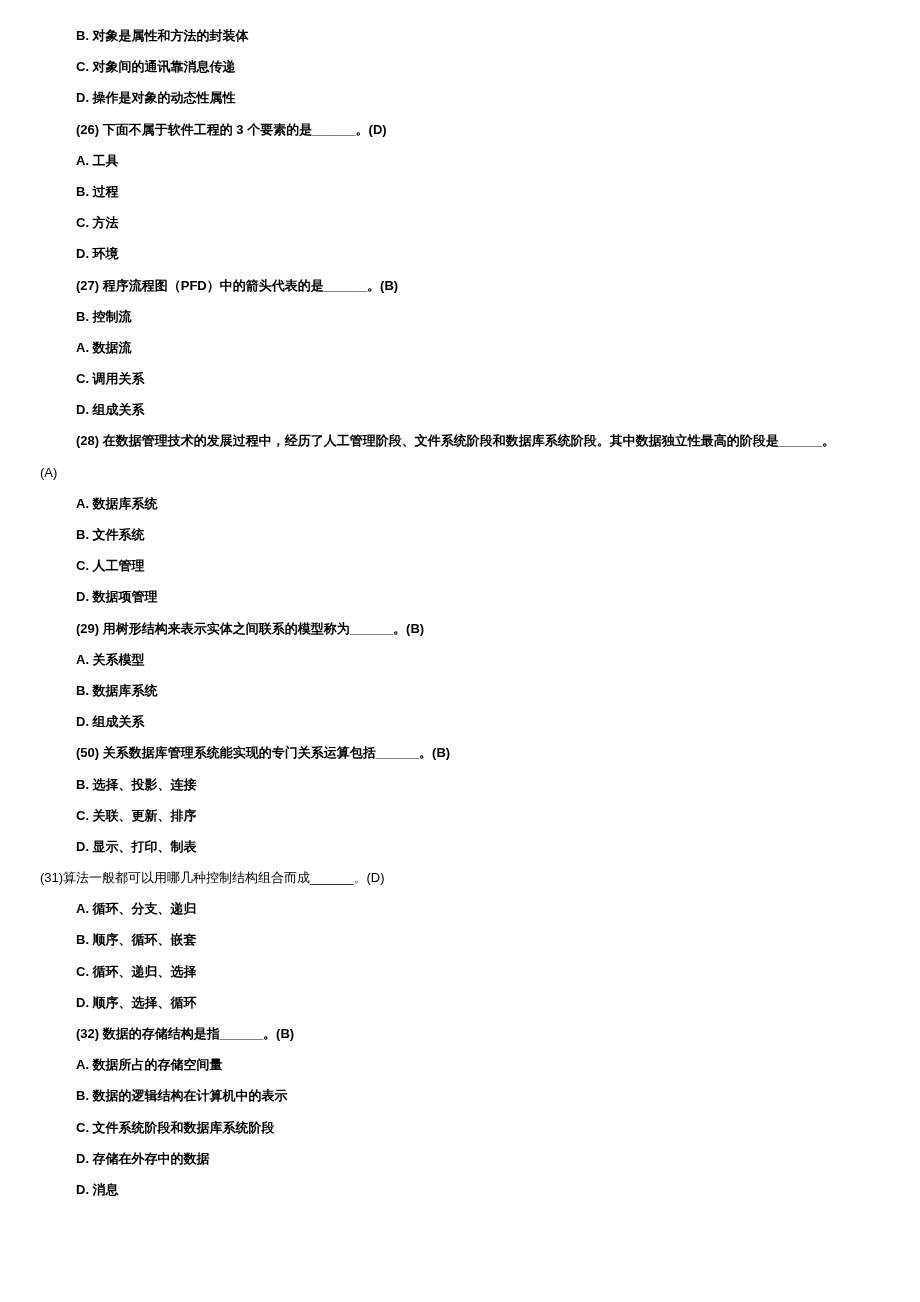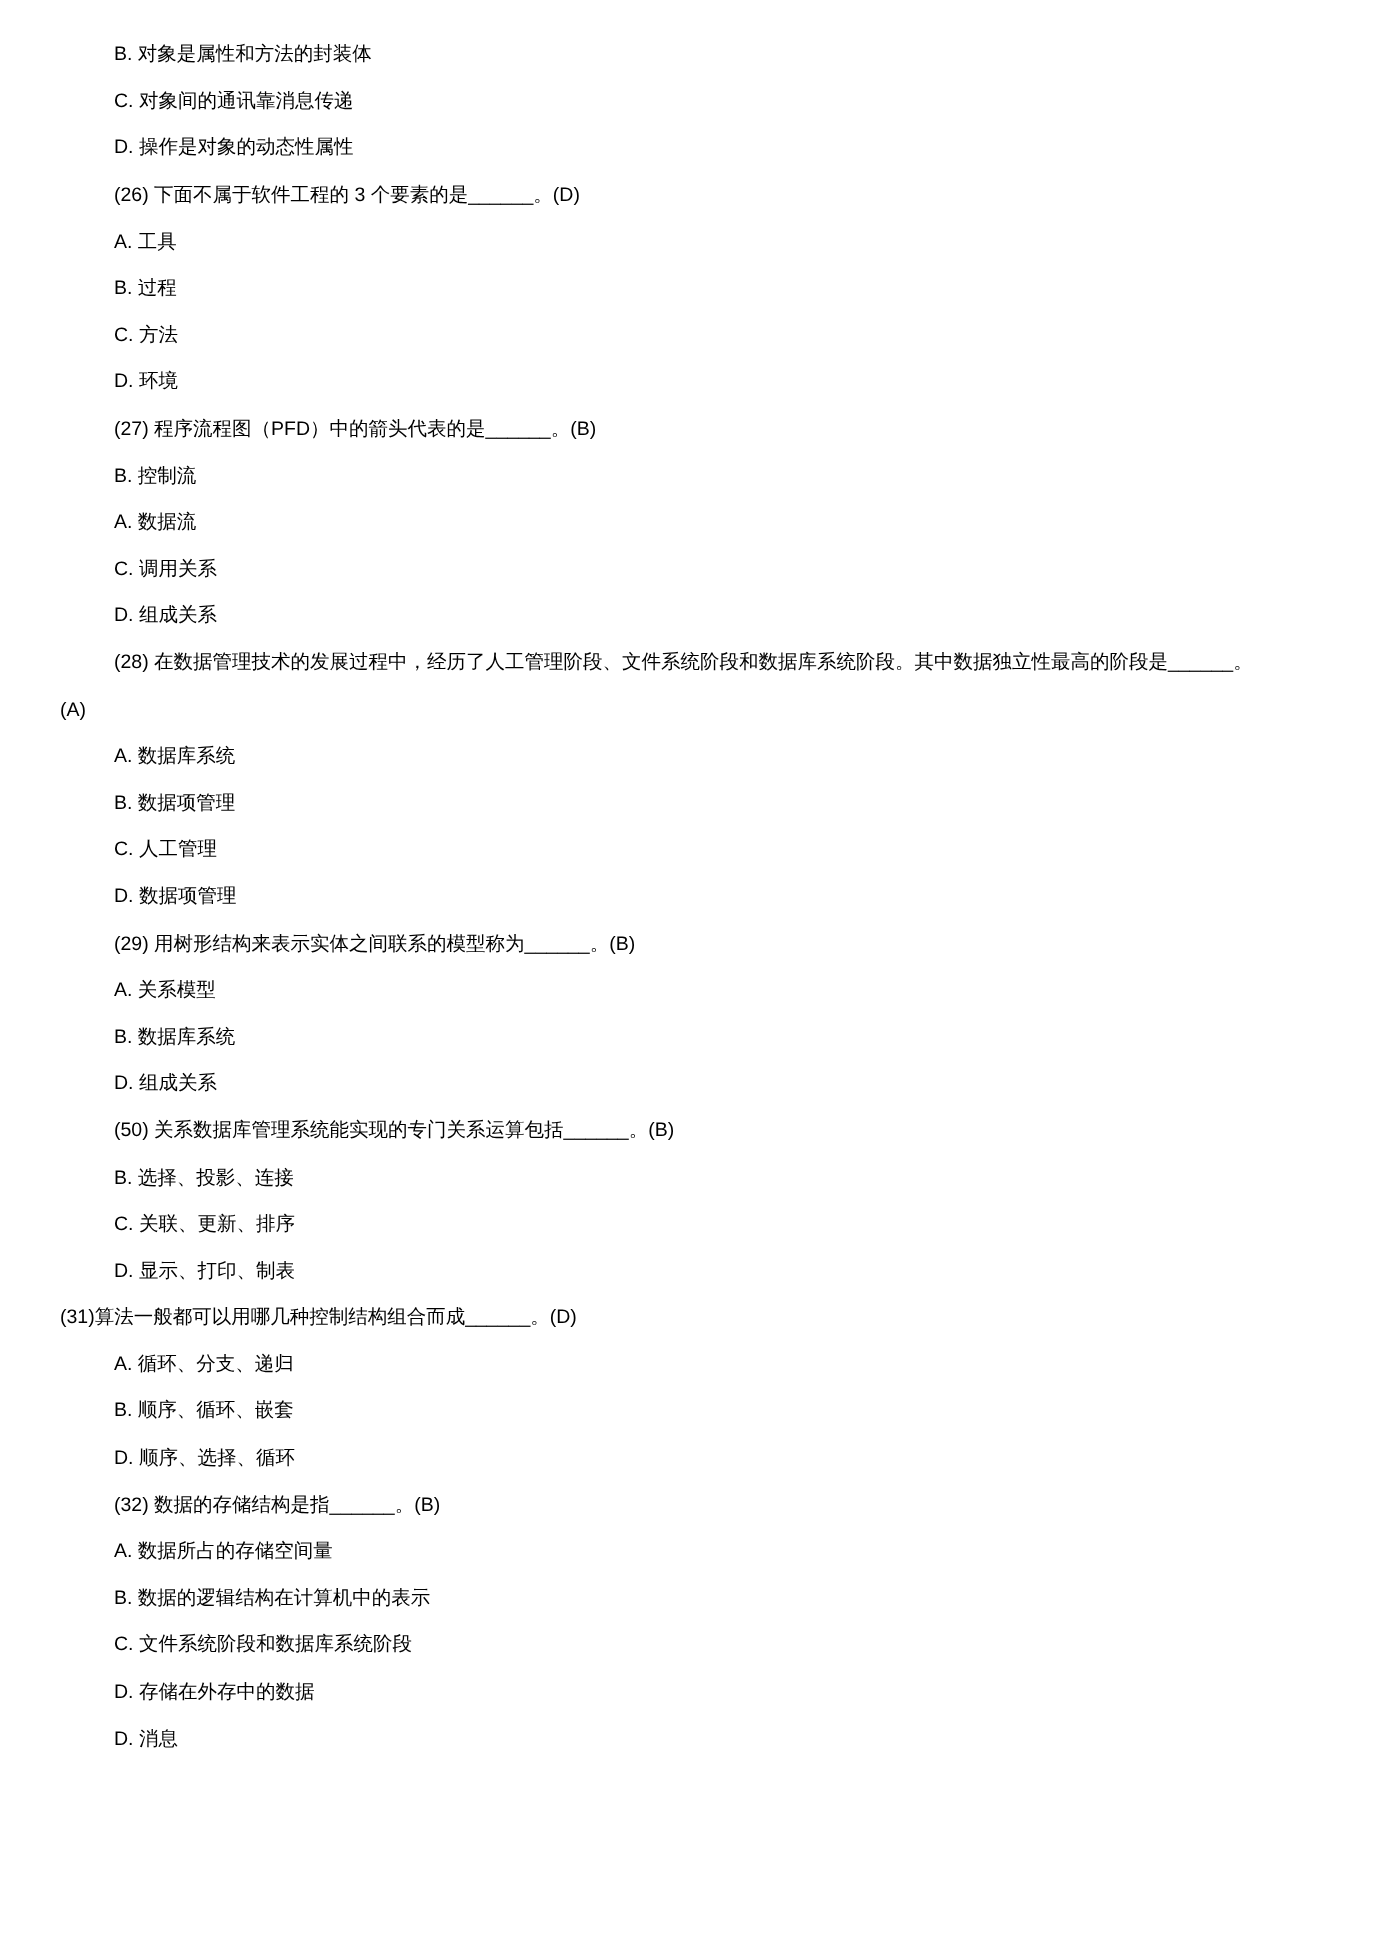--- a/index.html
+++ b/index.html
@@ -10,20 +10,21 @@
       margin: 0;
       padding: 20px 20px 20px 20px;
       background: #fff;
     }
     .line {
       margin: 0;
       padding: 0;
     }
     .indent {
       padding-left: 56px;
+      font-weight: bold;
     }
     .indent-small {
       padding-left: 20px;
     }
   </style>
 </head>
 <body>
 
 <div id="content">
     <p class="line indent">B. 对象是属性和方法的封装体</p>
@@ -35,34 +36,35 @@
     <p class="line indent">C. 方法</p>
     <p class="line indent">D. 环境</p>
     <p class="line indent">(27) 程序流程图（PFD）中的箭头代表的是______。(B)</p>
     <p class="line indent">B. 控制流</p>
     <p class="line indent">A. 数据流</p>
     <p class="line indent">C. 调用关系</p>
     <p class="line indent">D. 组成关系</p>
     <p class="line indent">(28) 在数据管理技术的发展过程中，经历了人工管理阶段、文件系统阶段和数据库系统阶段。其中数据独立性最高的阶段是______。</p>
     <p class="line indent-small">(A)</p>
     <p class="line indent">A. 数据库系统</p>
-    <p class="line indent">B. 数据项管理</p>
+    <p class="line indent">B. 文件系统</p>
     <p class="line indent">C. 人工管理</p>
     <p class="line indent">D. 数据项管理</p>
     <p class="line indent">(29) 用树形结构来表示实体之间联系的模型称为______。(B)</p>
     <p class="line indent">A. 关系模型</p>
     <p class="line indent">B. 数据库系统</p>
     <p class="line indent">D. 组成关系</p>
     <p class="line indent">(50) 关系数据库管理系统能实现的专门关系运算包括______。(B)</p>
     <p class="line indent">B. 选择、投影、连接</p>
     <p class="line indent">C. 关联、更新、排序</p>
     <p class="line indent">D. 显示、打印、制表</p>
     <p class="line indent-small">(31)算法一般都可以用哪几种控制结构组合而成______。(D)</p>
     <p class="line indent">A. 循环、分支、递归</p>
     <p class="line indent">B. 顺序、循环、嵌套</p>
+    <p class="line indent">C. 循环、递归、选择</p>
     <p class="line indent">D. 顺序、选择、循环</p>
     <p class="line indent">(32) 数据的存储结构是指______。(B)</p>
     <p class="line indent">A. 数据所占的存储空间量</p>
     <p class="line indent">B. 数据的逻辑结构在计算机中的表示</p>
     <p class="line indent">C. 文件系统阶段和数据库系统阶段</p>
     <p class="line indent">D. 存储在外存中的数据</p>
     <p class="line indent">D. 消息</p>
   </div>
 
 </body></html>

